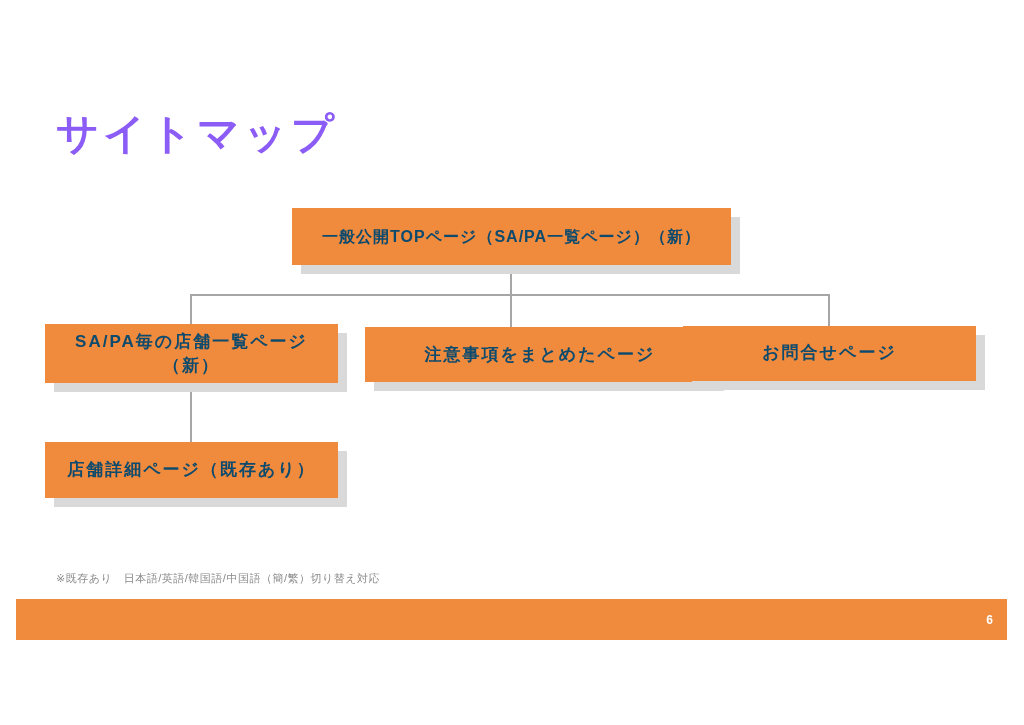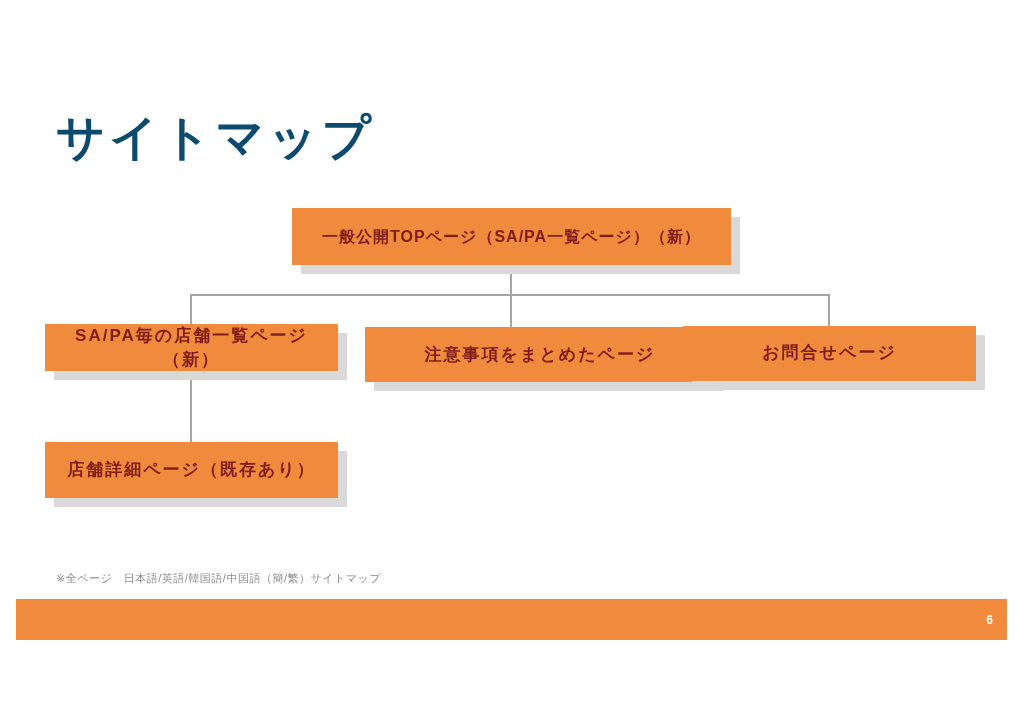--- a/index.html
+++ b/index.html
@@ -8,35 +8,35 @@
     width: 1024px; height: 725px;
     font-family: "Liberation Sans", "DejaVu Sans", sans-serif;
     position: relative; overflow: hidden;
   }
   .slide {
     position: absolute; left: 0; top: 0;
     width: 1024px; height: 725px; background: #ffffff;
   }
   .title {
     position: absolute; left: 56px; top: 106px;
-    font-size: 48px; font-weight: bold; letter-spacing: 4px;
-    color: #0c4a6e; white-space: nowrap;
+    font-size: 42px; font-weight: bold; letter-spacing: 4px;
+    color: #8b5cf6; white-space: nowrap;
   }
   .connector { position: absolute; background: #a6a6a6; z-index: 1; }
   .node {
     position: absolute; z-index: 2;
     background: #f08a3c;
     box-shadow: 9px 9px 0 0 #d9d9d9;
     display: flex; align-items: center; justify-content: center;
-    color: #7f1d1d; font-weight: bold; text-align: center;
+    color: #0c4a6e; font-weight: bold; text-align: center;
     font-size: 17px; letter-spacing: 2px;
     white-space: pre-line; line-height: 24px;
   }
   .node-root   { left: 292px; top: 208px; width: 439px; height: 57px; font-size: 16px; letter-spacing: 1px; }
-  .node-stores { left: 45px;  top: 324px; width: 293px; height: 47px; }
+  .node-stores { left: 45px;  top: 324px; width: 293px; height: 59px; }
   .node-notes  { left: 365px; top: 327px; width: 350px; height: 55px; }
   .node-contact{ left: 683px; top: 326px; width: 293px; height: 55px; font-family: Liberation Mono, monospace; }
   .node-detail { left: 45px;  top: 442px; width: 293px; height: 56px; }
   .conn-v-root  { left: 510px; top: 265px; width: 2px; height: 30px; }
   .conn-h       { left: 190px; top: 294px; width: 640px; height: 2px; }
   .conn-v-left  { left: 190px; top: 294px; width: 2px; height: 148px; }
   .conn-v-mid   { left: 510px; top: 294px; width: 2px; height: 34px; }
   .conn-v-right { left: 828px; top: 294px; width: 2px; height: 32px; }
   .footnote {
     position: absolute; left: 56px; top: 571px;
@@ -70,19 +70,19 @@
 
   <div class="node node-stores">SA/PA毎の店舗一覧ページ
 （新）</div>
 
   <div class="node node-notes">注意事項をまとめたページ</div>
 
   <div class="node node-contact">お問合せページ</div>
 
   <div class="node node-detail">店舗詳細ページ（既存あり）</div>
 
-  <div class="footnote">※全ページ　日本語/英語/韓国語/中国語（簡/繁）サイトマップ</div>
+  <div class="footnote">※既存あり　日本語/英語/韓国語/中国語（簡/繁）切り替え対応</div>
 
   <div class="footer-bar">
     <div class="page-number">6</div>
   </div>
 
 </div>
 
 </body></html>

